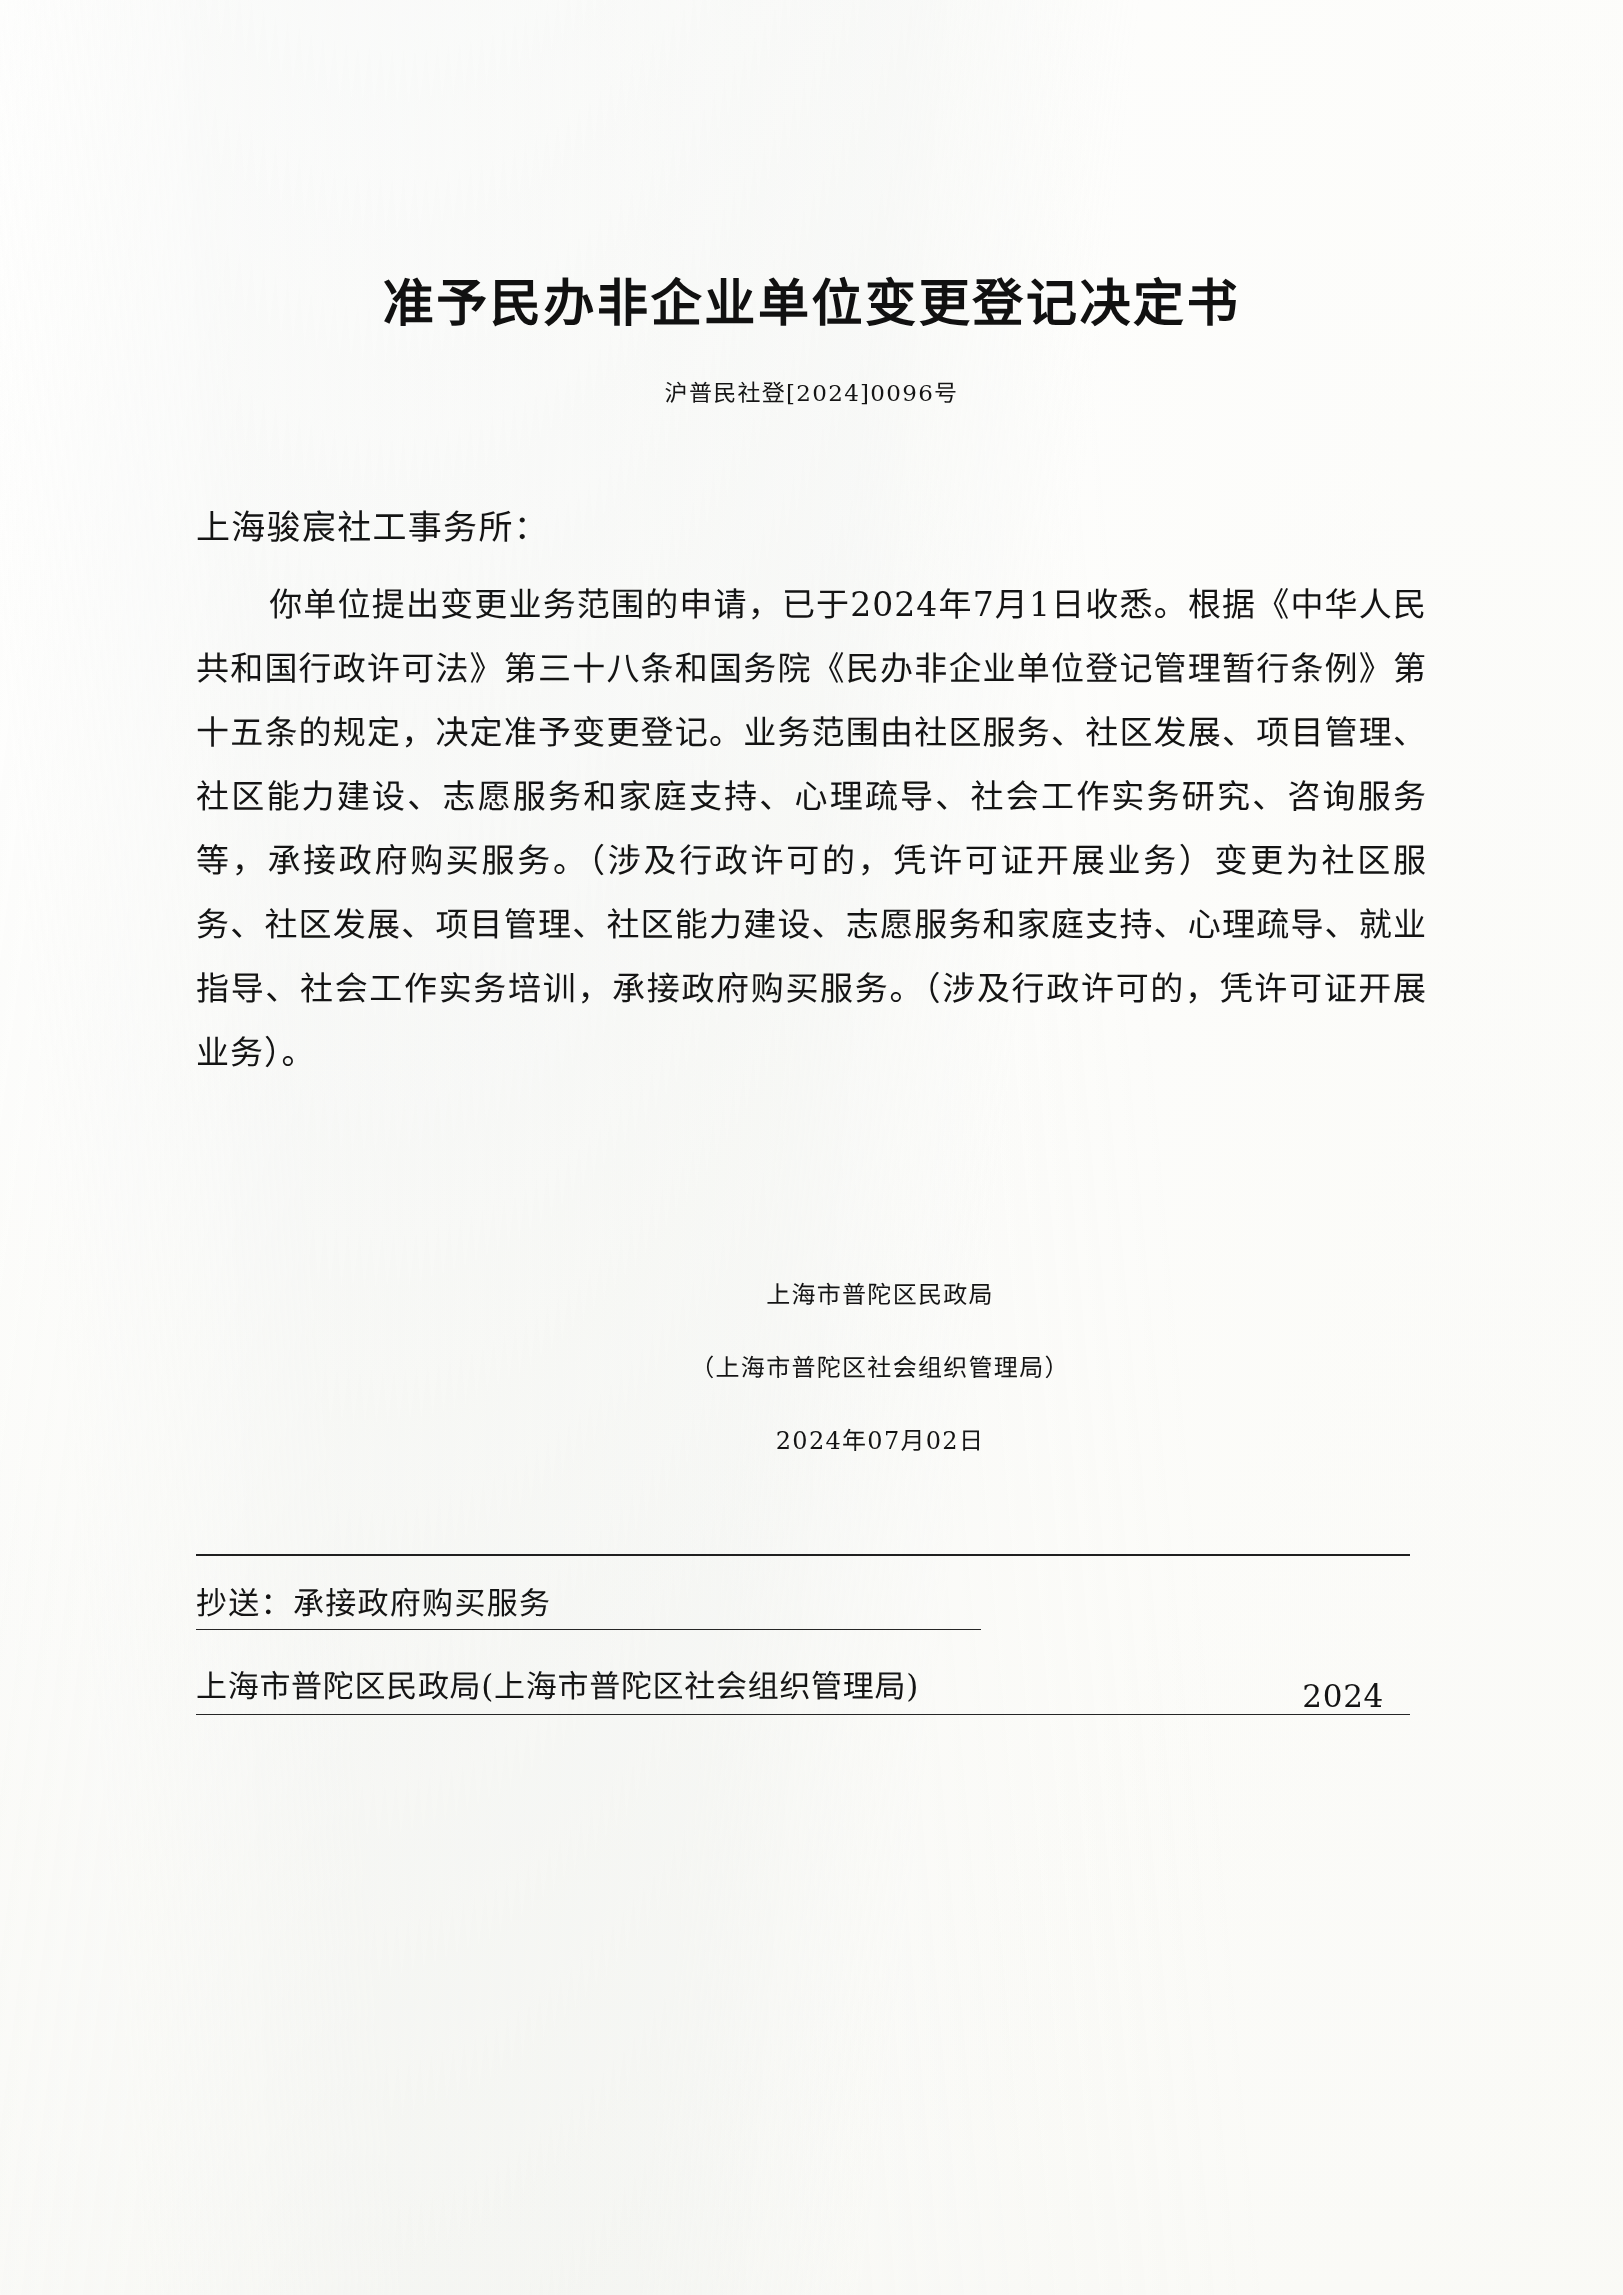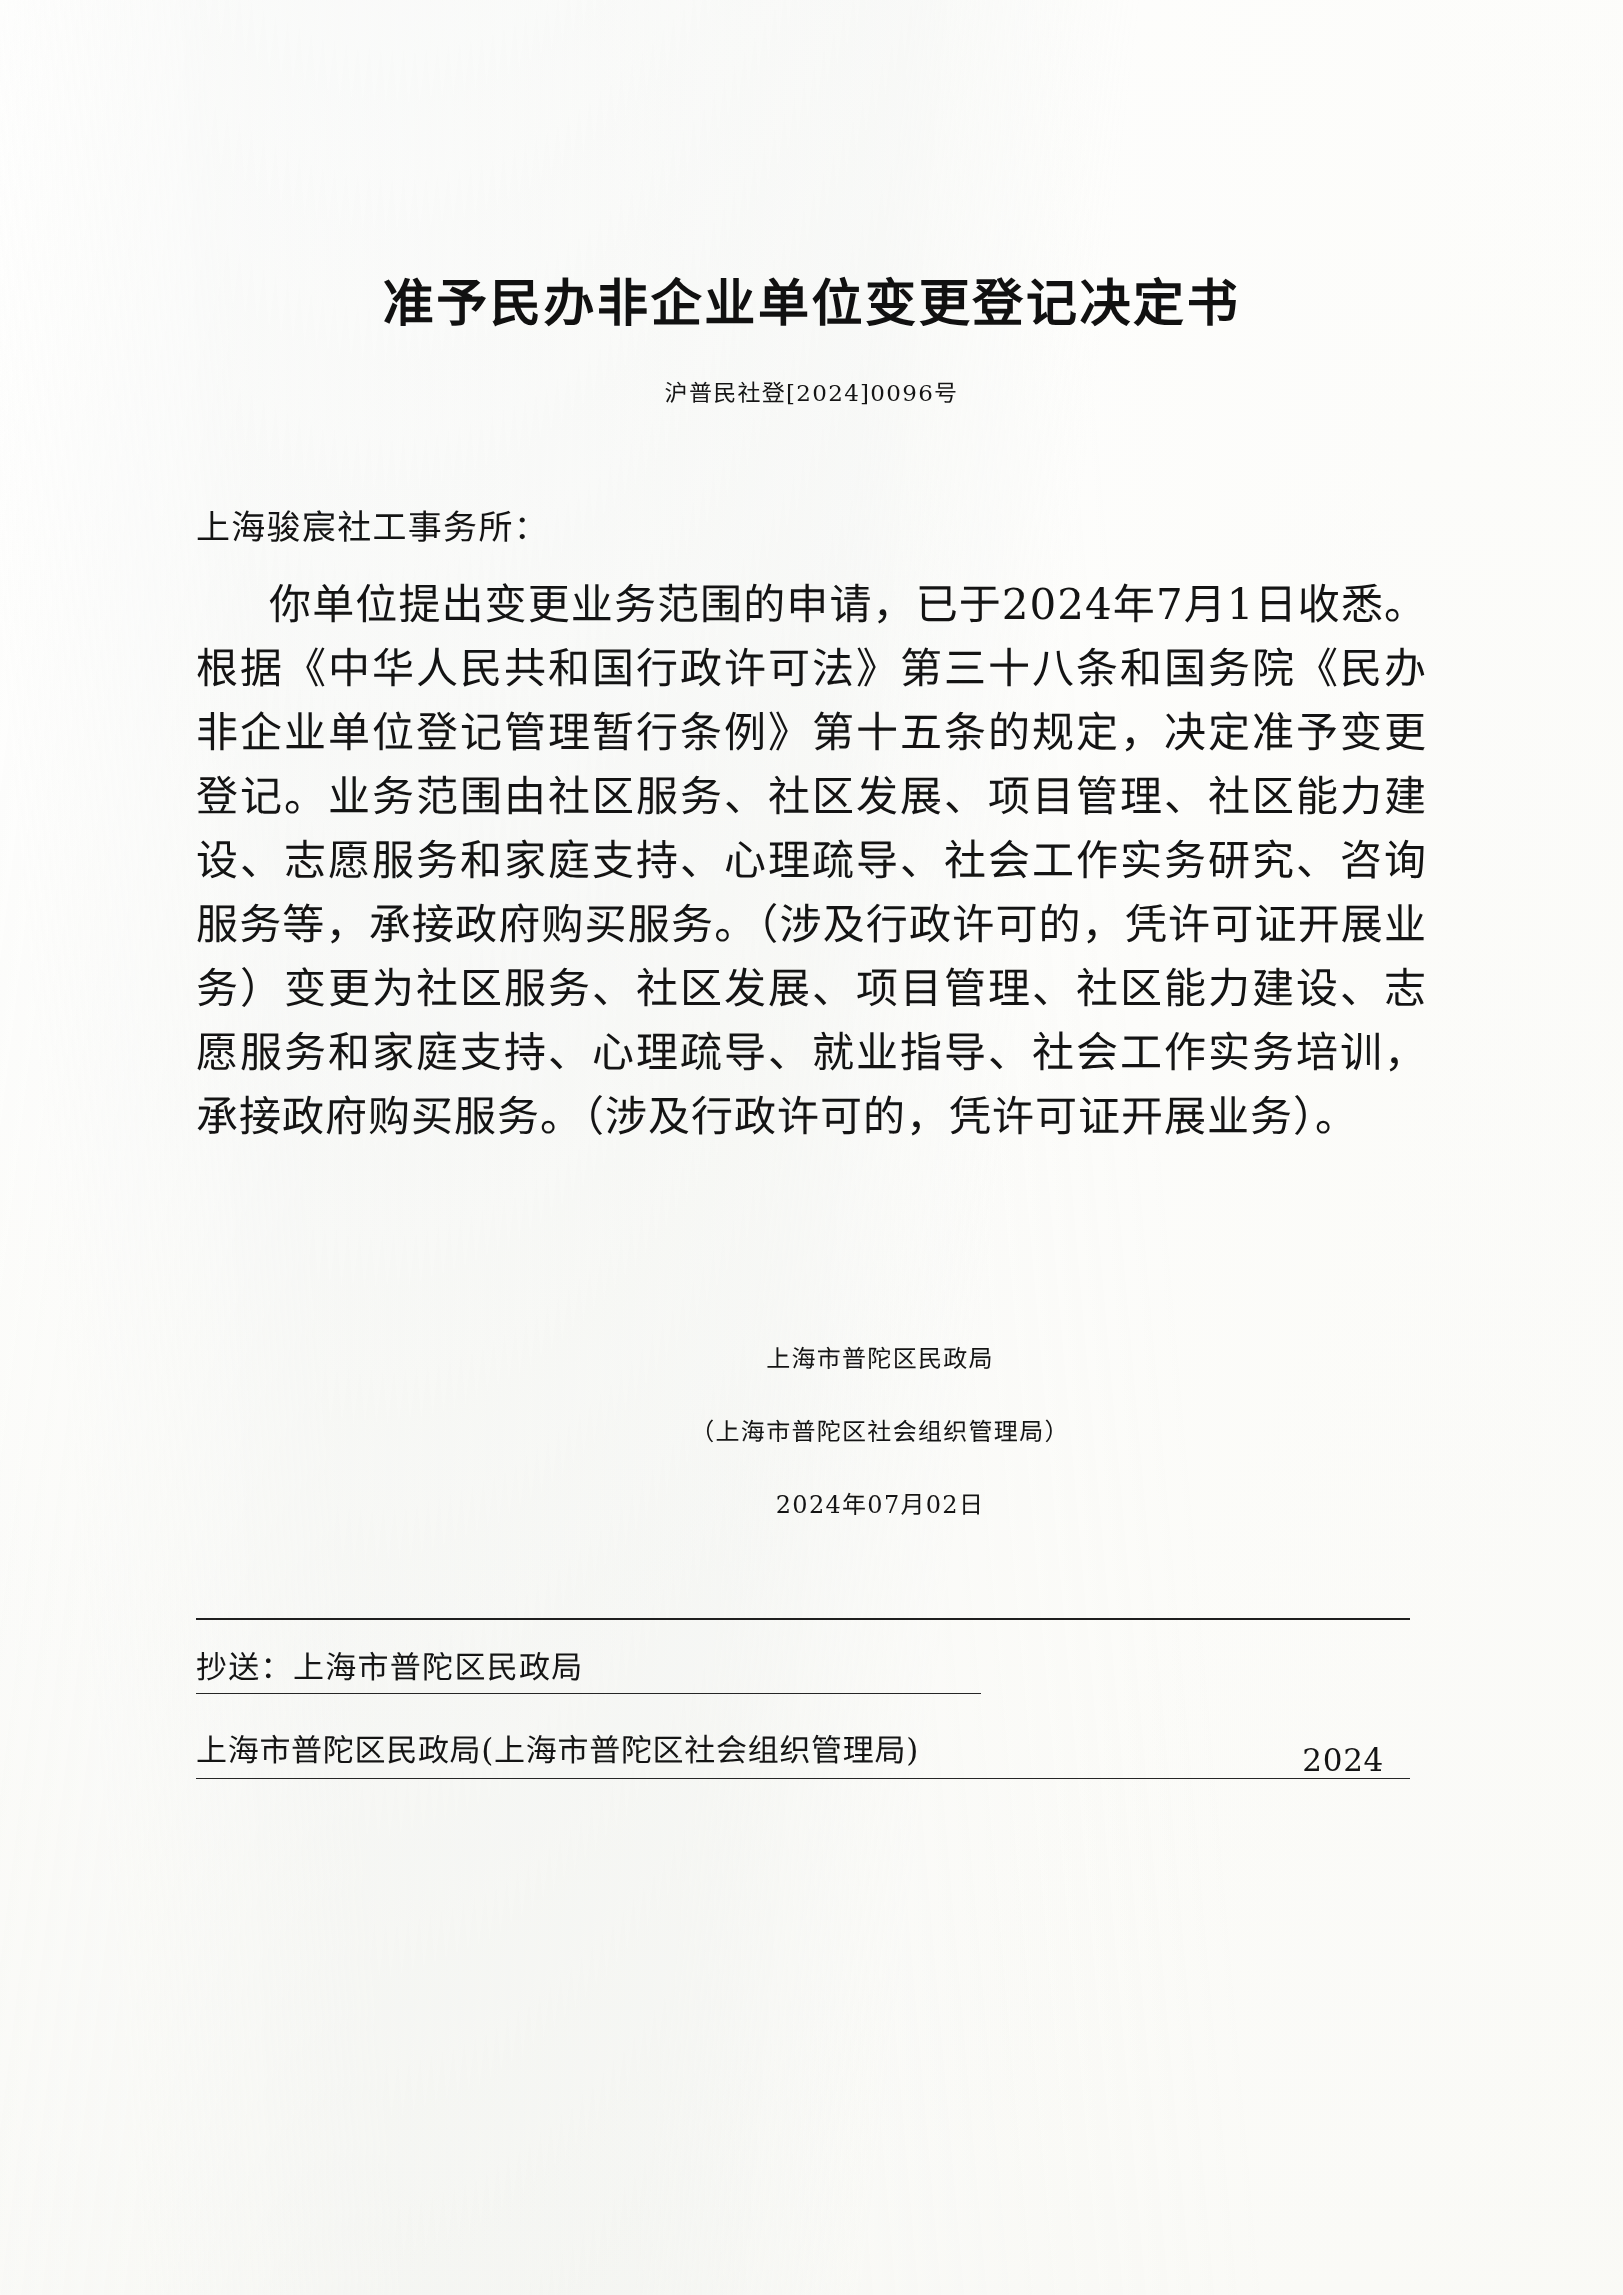--- a/index.html
+++ b/index.html
@@ -60,21 +60,21 @@
 
   
   .addressee {
     margin-top: 92px;
     font-size: 34px;
     letter-spacing: 1.3px;
     color: #141414;
   }
   .body-block {
     margin-top: 23.6px;
-    font-size: 42px;
+    font-size: 33px;
     line-height: 64px;
     letter-spacing: 1px;
     text-align: justify;
     text-justify: inter-ideograph;
     color: #141414;
   }
   .body-block .indent {
     display: inline-block;
     width: 73px;
   }
@@ -171,21 +171,21 @@
 
     <div class="signature">
       <div class="sig-line-1">上海市普陀区民政局</div>
       <div class="sig-line-2">（上海市普陀区社会组织管理局）</div>
       <div class="sig-line-3">2024年07月02日</div>
     </div>
 
     <div class="footer">
       <div class="footer-rule"></div>
 
-      <span class="footer-line footer-cc underlined">抄送：上海市普陀区民政局</span>
+      <span class="footer-line footer-cc underlined">抄送：承接政府购买服务</span>
 
       <div class="footer-issuer-row">
         <span class="footer-issuer">上海市普陀区民政局(上海市普陀区社会组织管理局)</span>
         <span class="footer-spacer">&nbsp;</span>
         <span class="footer-year">2024</span>
       </div>
     </div>
 
   </div>
 </div>

